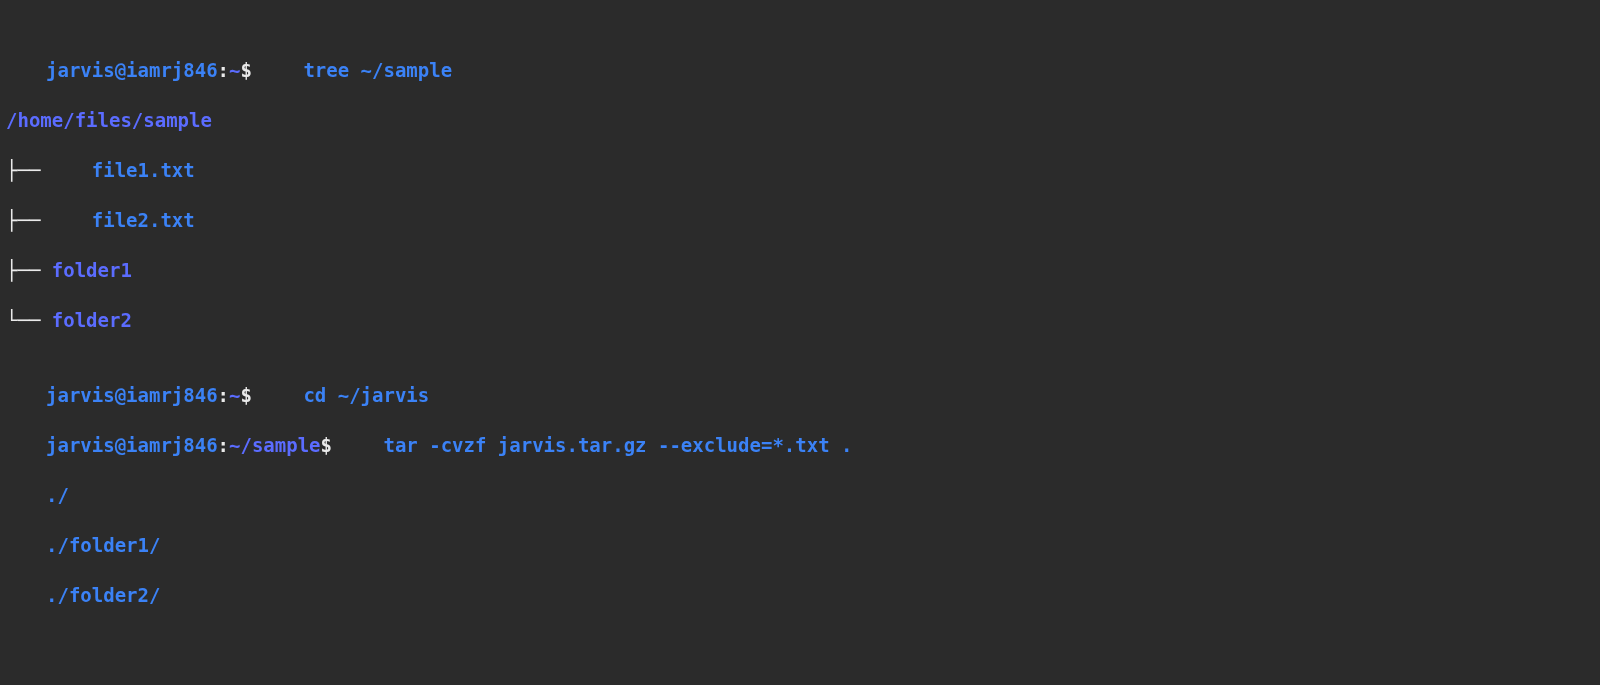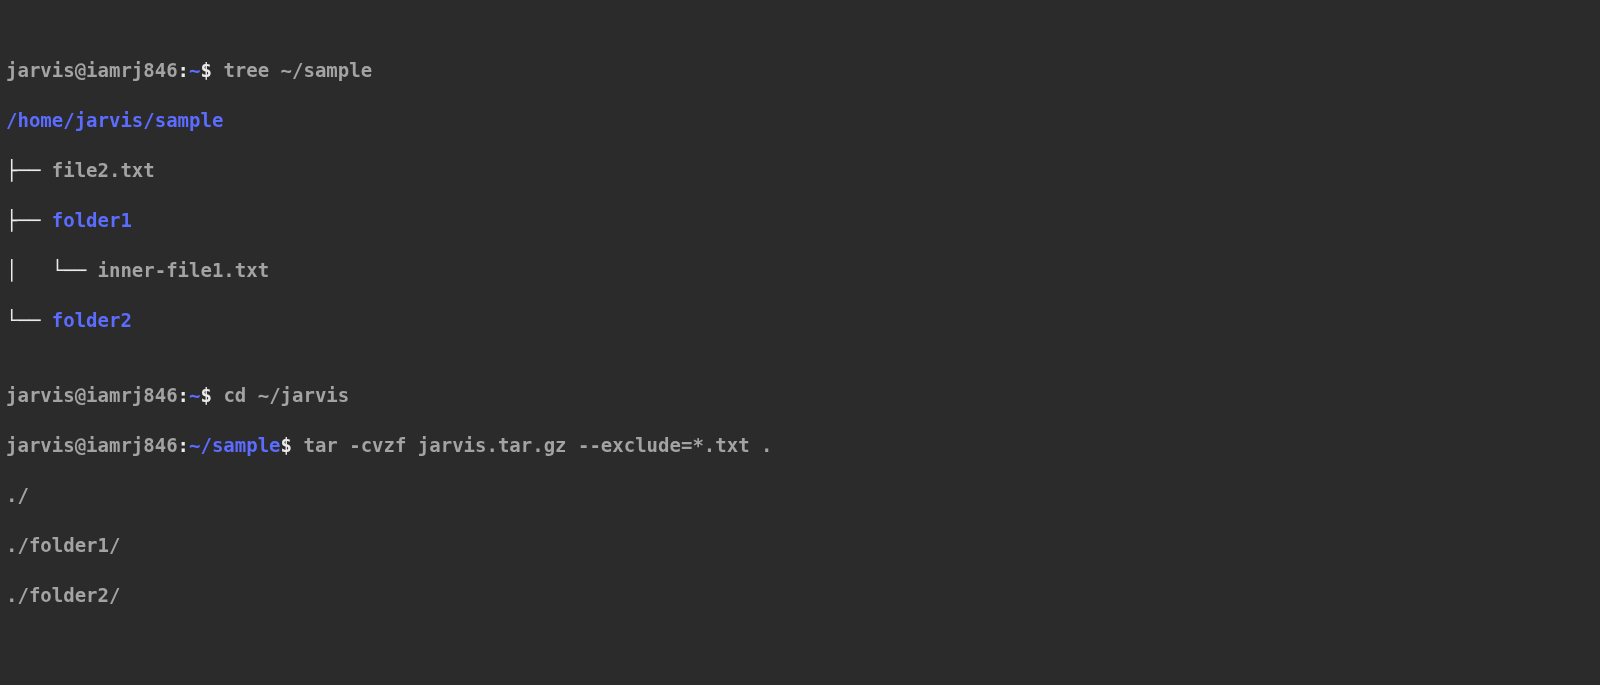--- a/index.html
+++ b/index.html
@@ -12,35 +12,35 @@
     font-size: 19px;
     line-height: 25px;
     font-weight: bold;
     color: #ddd;
     overflow: hidden;
   }
   .terminal {
     padding: 8px 6px;
     white-space: pre;
   }
-  .green  { color: #a3a3a3; }
+  .green  { color: #3b82f6; margin-left: 40px; }
   .blue   { color: #5b6cff; }
   .white  { color: #eaeaea; }
   .line { display: block; }
 </style>
 </head>
 <body>
 
 <div class="terminal">
 
 <span class="line"><span class="green">jarvis@iamrj846</span><span class="white">:</span><span class="blue">~</span><span class="white">$ </span><span class="green">tree ~/sample</span></span>
-<span class="line blue">/home/jarvis/sample</span>
+<span class="line blue">/home/files/sample</span>
+<span class="line"><span class="white">├── </span><span class="green">file1.txt</span></span>
 <span class="line"><span class="white">├── </span><span class="green">file2.txt</span></span>
 <span class="line"><span class="white">├── </span><span class="blue">folder1</span></span>
-<span class="line"><span class="white">│   └── </span><span class="green">inner-file1.txt</span></span>
 <span class="line"><span class="white">└── </span><span class="blue">folder2</span></span>
 <span class="line"></span>
 <span class="line"><span class="green">jarvis@iamrj846</span><span class="white">:</span><span class="blue">~</span><span class="white">$ </span><span class="green">cd ~/jarvis</span></span>
 <span class="line"><span class="green">jarvis@iamrj846</span><span class="white">:</span><span class="blue">~/sample</span><span class="white">$ </span><span class="green">tar -cvzf jarvis.tar.gz --exclude=*.txt .</span></span>
 <span class="line green">./</span>
 <span class="line green">./folder1/</span>
 <span class="line green">./folder2/</span>
 
 
 

